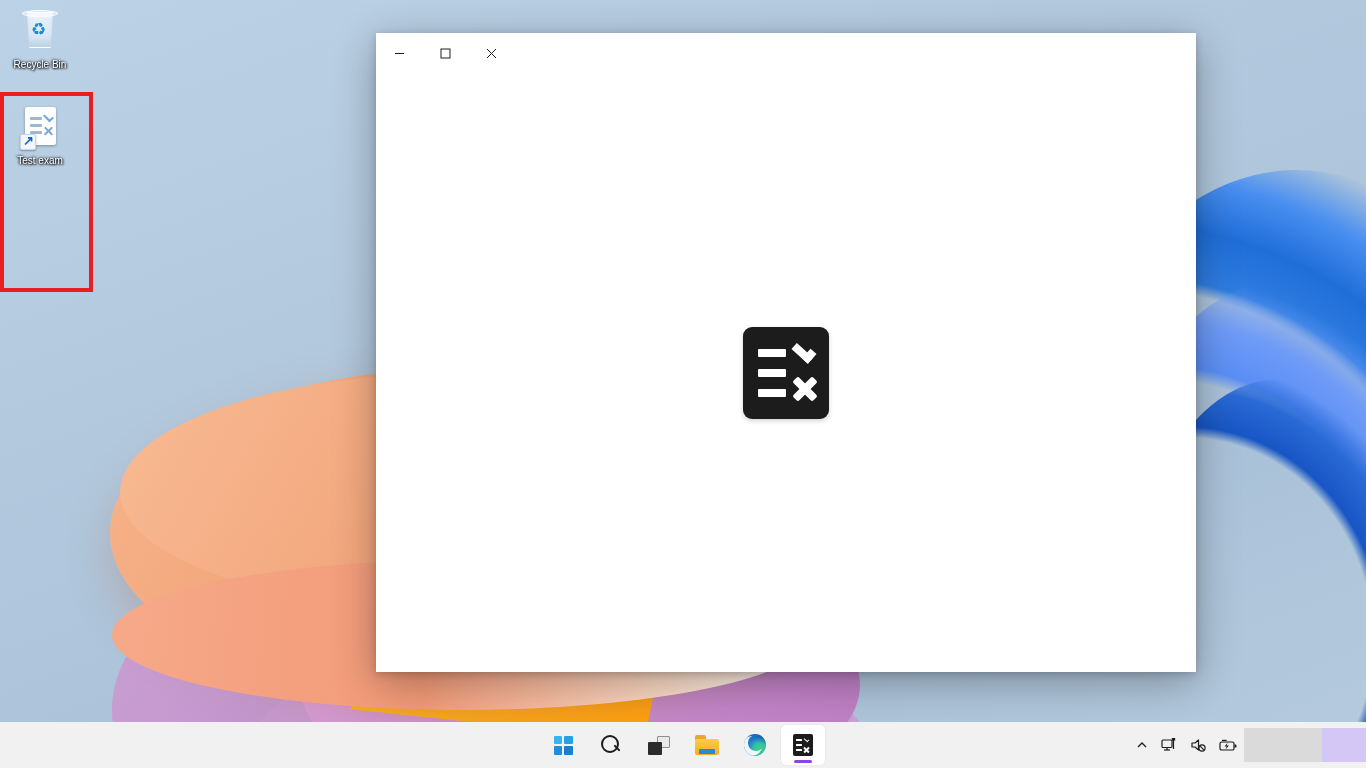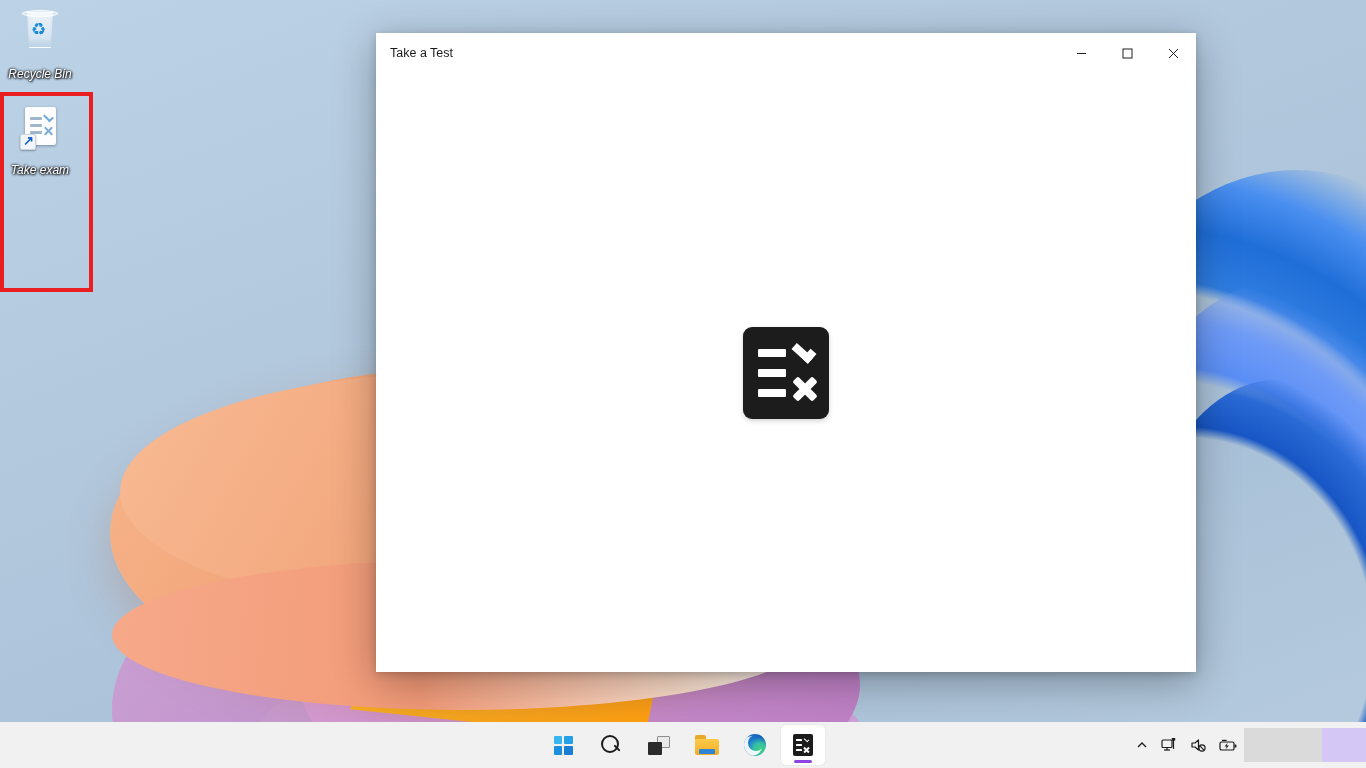--- a/index.html
+++ b/index.html
@@ -81,24 +81,23 @@
     background:linear-gradient(110deg,#ffb71d 0%,#ff9f0e 100%);
   }
 
   
   .desk-icon{
     position:absolute; width:76px; text-align:center;
     cursor:default; user-select:none;
   }
   .desk-icon .glyph{ position:relative; width:48px; height:48px; margin:0 auto; }
   .desk-icon .label{
-    margin-top:12px; font-size:12px; line-height:13px; color:#fff;
+    margin-top:2px; font-size:10px; line-height:13px; color:#fff;
     text-shadow:0 0 3px rgba(0,0,0,.95), 1px 1px 2px rgba(0,0,0,.9), -1px 0 2px rgba(0,0,0,.7);
     word-wrap:break-word;
-    font-style:italic;
   }
 
   
   .bin{
     position:absolute; left:9px; top:4px; width:30px; height:36px;
     background:linear-gradient(180deg,rgba(255,255,255,.72),rgba(225,238,248,.58));
     border:1.5px solid rgba(255,255,255,.9);
     border-radius:2px 2px 5px 5px;
     clip-path:polygon(6% 0%,94% 0%,86% 100%,14% 100%);
     box-shadow:inset 0 -5px 6px rgba(160,190,215,.45);
@@ -349,29 +348,28 @@
     <div class="glyph">
       <div class="docpaper">
         <div class="docline l1"></div>
         <div class="docline l2"></div>
         <div class="docline l3"></div>
         <div class="doccheck"></div>
         <div class="docx"></div>
       </div>
       <div class="shortcut-badge"></div>
     </div>
-    <div class="label">Take exam</div>
+    <div class="label">Test exam</div>
   </div>
 
 
   <div id="annotation-box"></div>
 
   <div id="app-window">
     <div class="titlebar">
-      <div class="title-text">Take a Test</div>
       <div class="win-btn">
         <svg width="11" height="11" viewBox="0 0 11 11">
             <line x1="1" y1="5.5" x2="10" y2="5.5" stroke="#202020" stroke-width="1"></line>
           </svg>
       </div>
       <div class="win-btn">
         <svg width="11" height="11" viewBox="0 0 11 11">
             <rect x="1" y="1" width="9" height="9" fill="none" stroke="#202020" stroke-width="1"></rect>
           </svg>
       </div>

